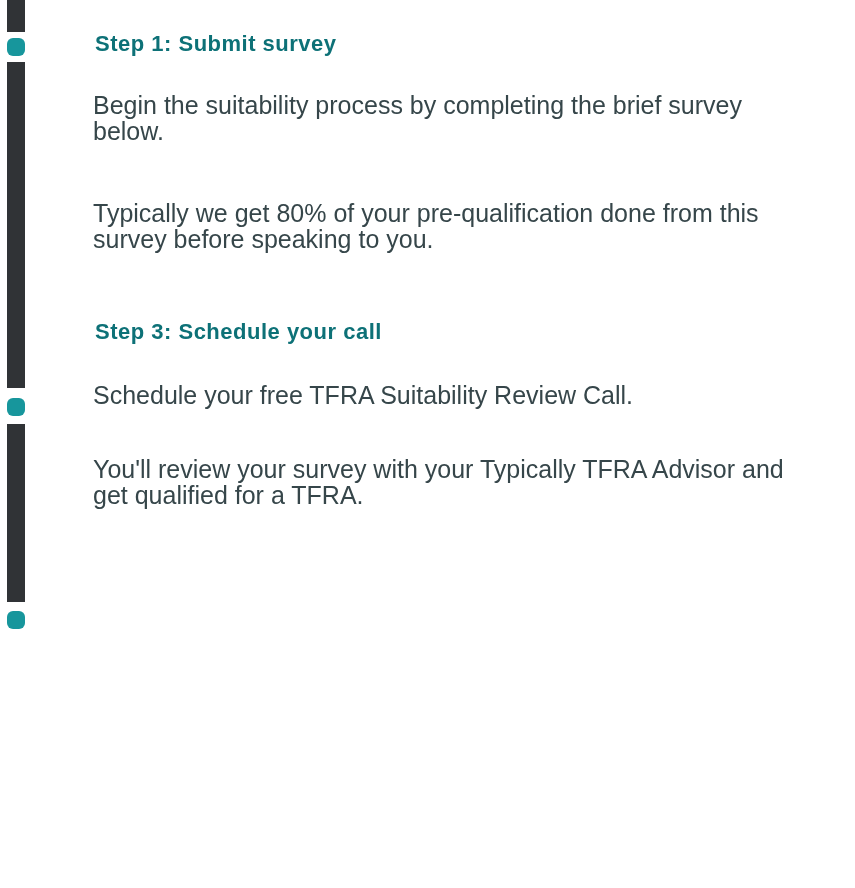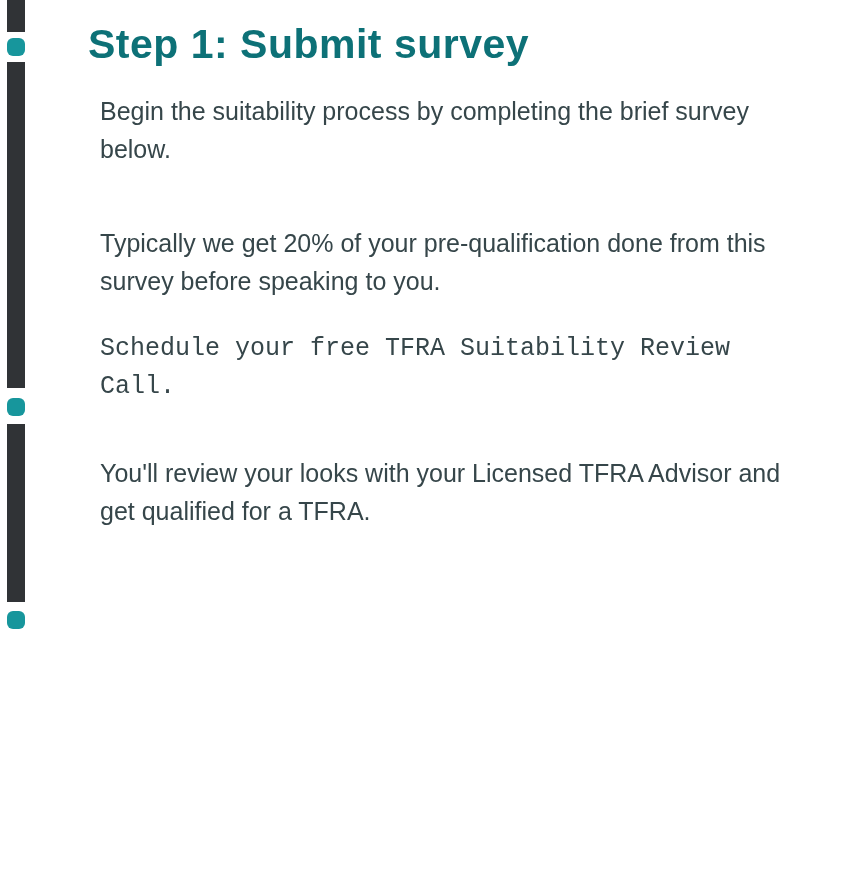--- a/index.html
+++ b/index.html
@@ -44,63 +44,64 @@
   .m2 { top: 398px; }
   .m3 { top: 611px; }
   
   .content {
     position: absolute;
     left: 84px;
     top: 0;
     width: 760px;
   }
   .step-title {
-    margin: 4px;
-    font-size: 41px;
+    margin: 11px;
+    font-size: 22px;
     line-height: 40px;
     font-weight: bold;
     letter-spacing: 0.5px;
     color: #0d7177;
   }
   .step-para {
-    margin: 16px;
+    margin: 9px;
     max-width: 720px;
     font-size: 25px;
-    line-height: 38px;
+    line-height: 26px;
     font-weight: normal;
     color: #36464a;
   }
   .mt-h1 { margin-top: 24px; }
   .mt-p1 { margin-top: 28px; }
   .mt-p2 { margin-top: 56px; }
   .mt-h2 { margin-top: 53px; }
   .mt-p3 { margin-top: 29px; }
   .mt-h3 { margin-top: 60px; }
-  .mt-p4 { margin-top: 30px; font-family: Liberation Mono, monospace; }
+  .mt-p4 { margin-top: 30px; }
   .mt-p5 { margin-top: 48px; }
 </style>
 </head>
 <body>
 
 <div class="canvas">
 
   <div class="timeline">
     <div class="seg seg1"></div>
     <div class="marker m1"></div>
     <div class="seg seg2"></div>
     <div class="marker m2"></div>
     <div class="seg seg3"></div>
     <div class="marker m3"></div>
   </div>
 
   <div class="content">
 
     <h2 class="step-title mt-h1">Step 1: Submit survey</h2>
     <p class="step-para mt-p1">Begin the suitability process by completing the brief survey below.</p>
-    <p class="step-para mt-p2">Typically we get 20% of your pre-qualification done from this survey before speaking to you.</p>
+    <p class="step-para mt-p2">Typically we get 80% of your pre-qualification done from this survey before speaking to you.</p>
 
 
+    <h2 class="step-title mt-h3">Step 3: Schedule your call</h2>
     <p class="step-para mt-p4">Schedule your free TFRA Suitability Review Call.</p>
-    <p class="step-para mt-p5">You'll review your looks with your Licensed TFRA Advisor and get qualified for a TFRA.</p>
+    <p class="step-para mt-p5">You'll review your survey with your Typically TFRA Advisor and get qualified for a TFRA.</p>
 
   </div>
 
 </div>
 
 </body></html>

